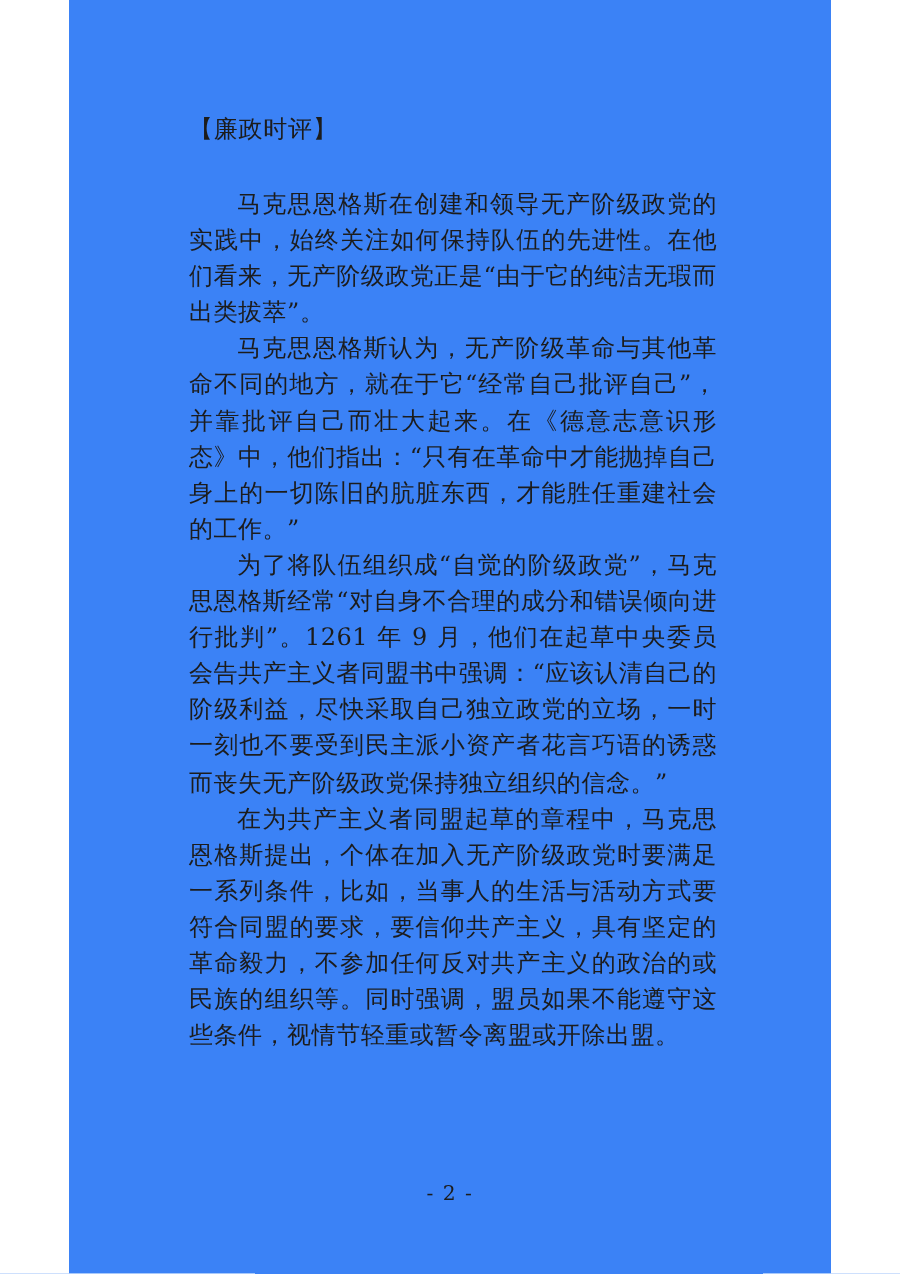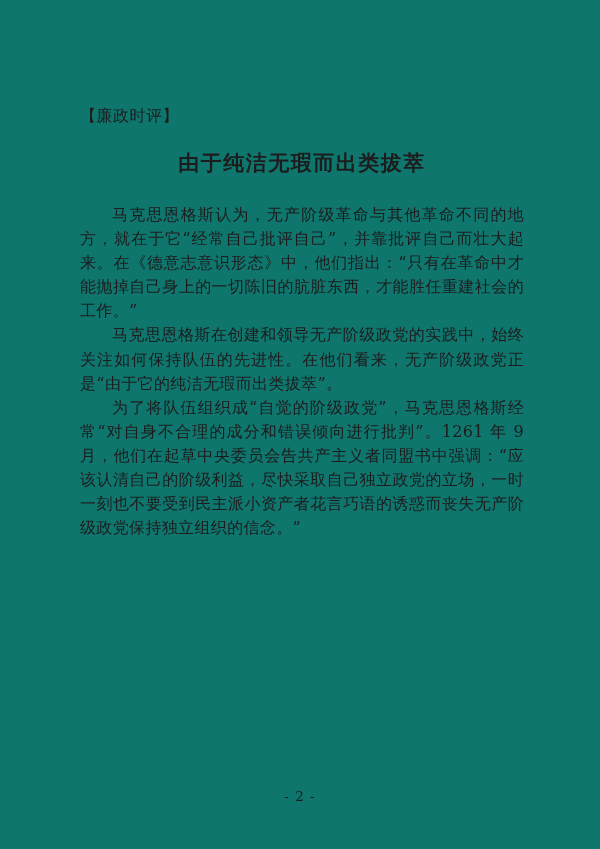--- a/index.html
+++ b/index.html
@@ -2,26 +2,26 @@
 <html><head>
 <meta charset="utf-8">
 <style>
   html, body {
     margin: 0;
     padding: 0;
     background: #ffffff;
   }
   .page {
     position: relative;
-    width: 600px;
+    width: 508px;
     height: 849px;
     margin: 0 auto;
-    background: #0f766e;
+    background: #3b82f6;
     box-sizing: border-box;
-    padding: 106px 76px 0 80px;
+    padding: 76px 76px 0 80px;
     font-family: "DejaVu Serif", "Liberation Serif", serif;
     color: #1c1c1c;
     overflow: hidden;
   }
   .column-tag {
     font-size: 16px;
     line-height: 20px;
     letter-spacing: 0.5px;
     font-weight: normal;
   }
@@ -54,22 +54,22 @@
     letter-spacing: 1px;
     color: #1c1c1c;
   }
 </style>
 </head>
 <body>
 
 <div class="page">
   <div class="column-tag">【廉政时评】</div>
 
-  <h1 class="article-title">由于纯洁无瑕而出类拔萃</h1>
 
   <div class="article-body">
+    <p>马克思恩格斯在创建和领导无产阶级政党的实践中，始终关注如何保持队伍的先进性。在他们看来，无产阶级政党正是“由于它的纯洁无瑕而出类拔萃”。</p>
     <p>马克思恩格斯认为，无产阶级革命与其他革命不同的地方，就在于它“经常自己批评自己”，并靠批评自己而壮大起来。在《德意志意识形态》中，他们指出：“只有在革命中才能抛掉自己身上的一切陈旧的肮脏东西，才能胜任重建社会的工作。”</p>
-    <p>马克思恩格斯在创建和领导无产阶级政党的实践中，始终关注如何保持队伍的先进性。在他们看来，无产阶级政党正是“由于它的纯洁无瑕而出类拔萃”。</p>
     <p>为了将队伍组织成“自觉的阶级政党”，马克思恩格斯经常“对自身不合理的成分和错误倾向进行批判”。1261 年 9 月，他们在起草中央委员会告共产主义者同盟书中强调：“应该认清自己的阶级利益，尽快采取自己独立政党的立场，一时一刻也不要受到民主派小资产者花言巧语的诱惑而丧失无产阶级政党保持独立组织的信念。”</p>
+    <p>在为共产主义者同盟起草的章程中，马克思恩格斯提出，个体在加入无产阶级政党时要满足一系列条件，比如，当事人的生活与活动方式要符合同盟的要求，要信仰共产主义，具有坚定的革命毅力，不参加任何反对共产主义的政治的或民族的组织等。同时强调，盟员如果不能遵守这些条件，视情节轻重或暂令离盟或开除出盟。</p>
   </div>
 
   <div class="page-footer">- 2 -</div>
 </div>
 
 </body></html>

